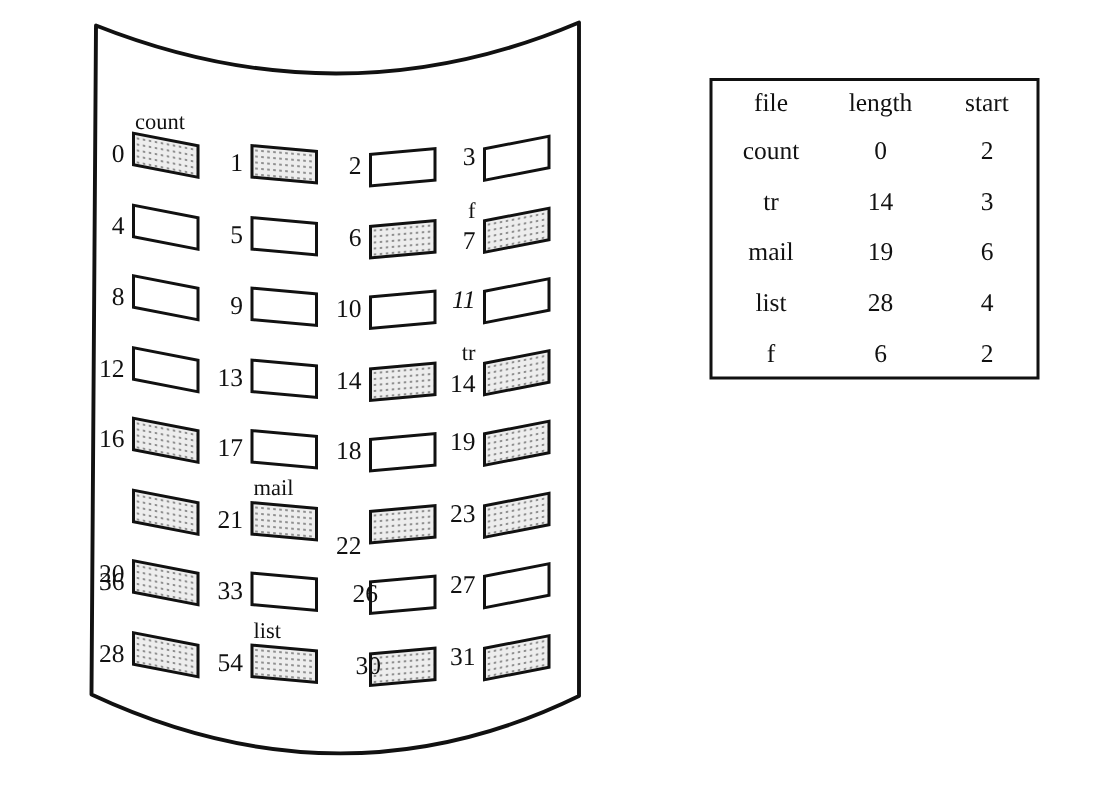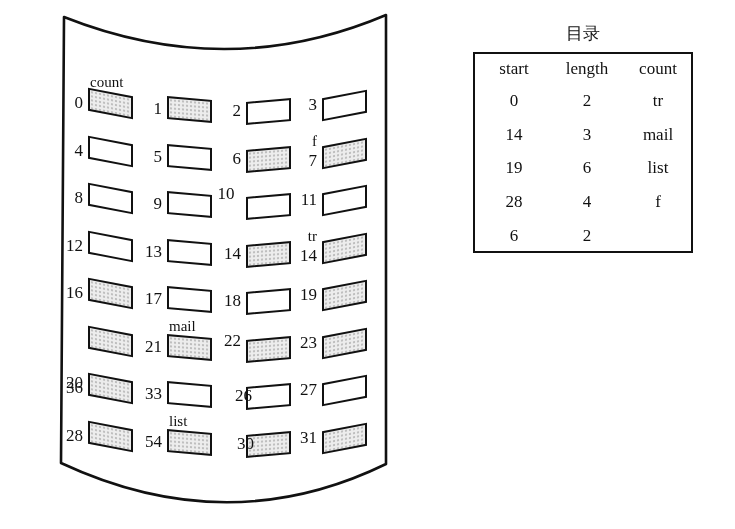--- a/index.html
+++ b/index.html
@@ -68,23 +68,23 @@
       <div class="block shaded" style="left: 246px; top: 147.5px; transform: skewY(-5deg);"></div>
       <div class="blocknum" style="left: 211px; top: 149.5px;">6</div>
       <div class="block shaded" style="left: 322px; top: 141.5px; transform: skewY(-11deg);"></div>
       <div class="blocknum" style="left: 287px; top: 151.5px;">7</div>
       <div class="blocknum numlabel" style="left: 287px; top: 133.5px;">f</div>
       <div class="block" style="left: 88px; top: 187px; transform: skewY(11deg);"></div>
       <div class="blocknum" style="left: 53px; top: 189px;">8</div>
       <div class="block" style="left: 167px; top: 193px; transform: skewY(5deg);"></div>
       <div class="blocknum" style="left: 132px; top: 195px;">9</div>
       <div class="block" style="left: 246px; top: 195px; transform: skewY(-5deg);"></div>
-      <div class="blocknum" style="left: 211px; top: 185px; text-align: center;">10</div>
+      <div class="blocknum" style="left: 211px; top: 197px;">10</div>
       <div class="block" style="left: 322px; top: 189px; transform: skewY(-11deg);"></div>
-      <div class="blocknum" style="left: 287px; top: 191px;">11</div>
+      <div class="blocknum" style="left: 287px; top: 191px; font-style: italic;">11</div>
       <div class="block" style="left: 88px; top: 234.5px; transform: skewY(11deg);"></div>
       <div class="blocknum" style="left: 53px; top: 236.5px;">12</div>
       <div class="block" style="left: 167px; top: 240.5px; transform: skewY(5deg);"></div>
       <div class="blocknum" style="left: 132px; top: 242.5px;">13</div>
       <div class="block shaded" style="left: 246px; top: 242.5px; transform: skewY(-5deg);"></div>
       <div class="blocknum" style="left: 211px; top: 244.5px;">14</div>
       <div class="block shaded" style="left: 322px; top: 236.5px; transform: skewY(-11deg);"></div>
       <div class="blocknum" style="left: 287px; top: 246.5px;">14</div>
       <div class="blocknum numlabel" style="left: 287px; top: 228.5px;">tr</div>
       <div class="block shaded" style="left: 88px; top: 282px; transform: skewY(11deg);"></div>
@@ -94,21 +94,21 @@
       <div class="block" style="left: 246px; top: 290px; transform: skewY(-5deg);"></div>
       <div class="blocknum" style="left: 211px; top: 292px;">18</div>
       <div class="block shaded" style="left: 322px; top: 284px; transform: skewY(-11deg);"></div>
       <div class="blocknum" style="left: 287px; top: 286px;">19</div>
       <div class="block shaded" style="left: 88px; top: 329.5px; transform: skewY(11deg);"></div>
       <div class="blocknum" style="left: 53px; top: 331.5px; margin-top: 42px;">20</div>
       <div class="block shaded" style="left: 167px; top: 335.5px; transform: skewY(5deg);"></div>
       <div class="blocknum" style="left: 132px; top: 337.5px;">21</div>
       <div class="blocklabel" style="left: 169px; top: 318.5px;">mail</div>
       <div class="block shaded" style="left: 246px; top: 337.5px; transform: skewY(-5deg);"></div>
-      <div class="blocknum" style="left: 211px; top: 332px;">22</div>
+      <div class="blocknum" style="left: 211px; top: 355px;">22</div>
       <div class="block shaded" style="left: 322px; top: 331.5px; transform: skewY(-11deg);"></div>
       <div class="blocknum" style="left: 287px; top: 333.5px;">23</div>
       <div class="block shaded" style="left: 88px; top: 377px; transform: skewY(11deg);"></div>
       <div class="blocknum" style="left: 53px; top: 379px;">36</div>
       <div class="block" style="left: 167px; top: 383px; transform: skewY(5deg);"></div>
       <div class="blocknum" style="left: 132px; top: 385px;">33</div>
       <div class="block" style="left: 246px; top: 385px; transform: skewY(-5deg);"></div>
       <div class="blocknum" style="left: 222px; top: 387px;">26</div>
       <div class="block" style="left: 322px; top: 379px; transform: skewY(-11deg);"></div>
       <div class="blocknum" style="left: 287px; top: 381px;">27</div>
@@ -116,25 +116,25 @@
       <div class="blocknum" style="left: 53px; top: 426.5px;">28</div>
       <div class="block shaded" style="left: 167px; top: 430.5px; transform: skewY(5deg);"></div>
       <div class="blocknum" style="left: 132px; top: 432.5px;">54</div>
       <div class="blocklabel" style="left: 169px; top: 413.5px;">list</div>
       <div class="block shaded" style="left: 246px; top: 432.5px; transform: skewY(-5deg);"></div>
       <div class="blocknum" style="left: 224px; top: 434.5px; font-family: Liberation Serif, serif;">30</div>
       <div class="block shaded" style="left: 322px; top: 426.5px; transform: skewY(-11deg);"></div>
       <div class="blocknum" style="left: 287px; top: 428.5px;">31</div>
     </div>
 
-  <div class="dirtitle">目录</div>
 
   <div class="dirtable">
+    <div class="cell">file</div>
+    <div class="cell">length</div>
     <div class="cell">start</div>
-    <div class="cell">length</div>
 
     <div class="cell">count</div>
     <div class="cell">0</div>
     <div class="cell">2</div>
 
     <div class="cell">tr</div>
     <div class="cell">14</div>
     <div class="cell">3</div>
 
     <div class="cell">mail</div>

